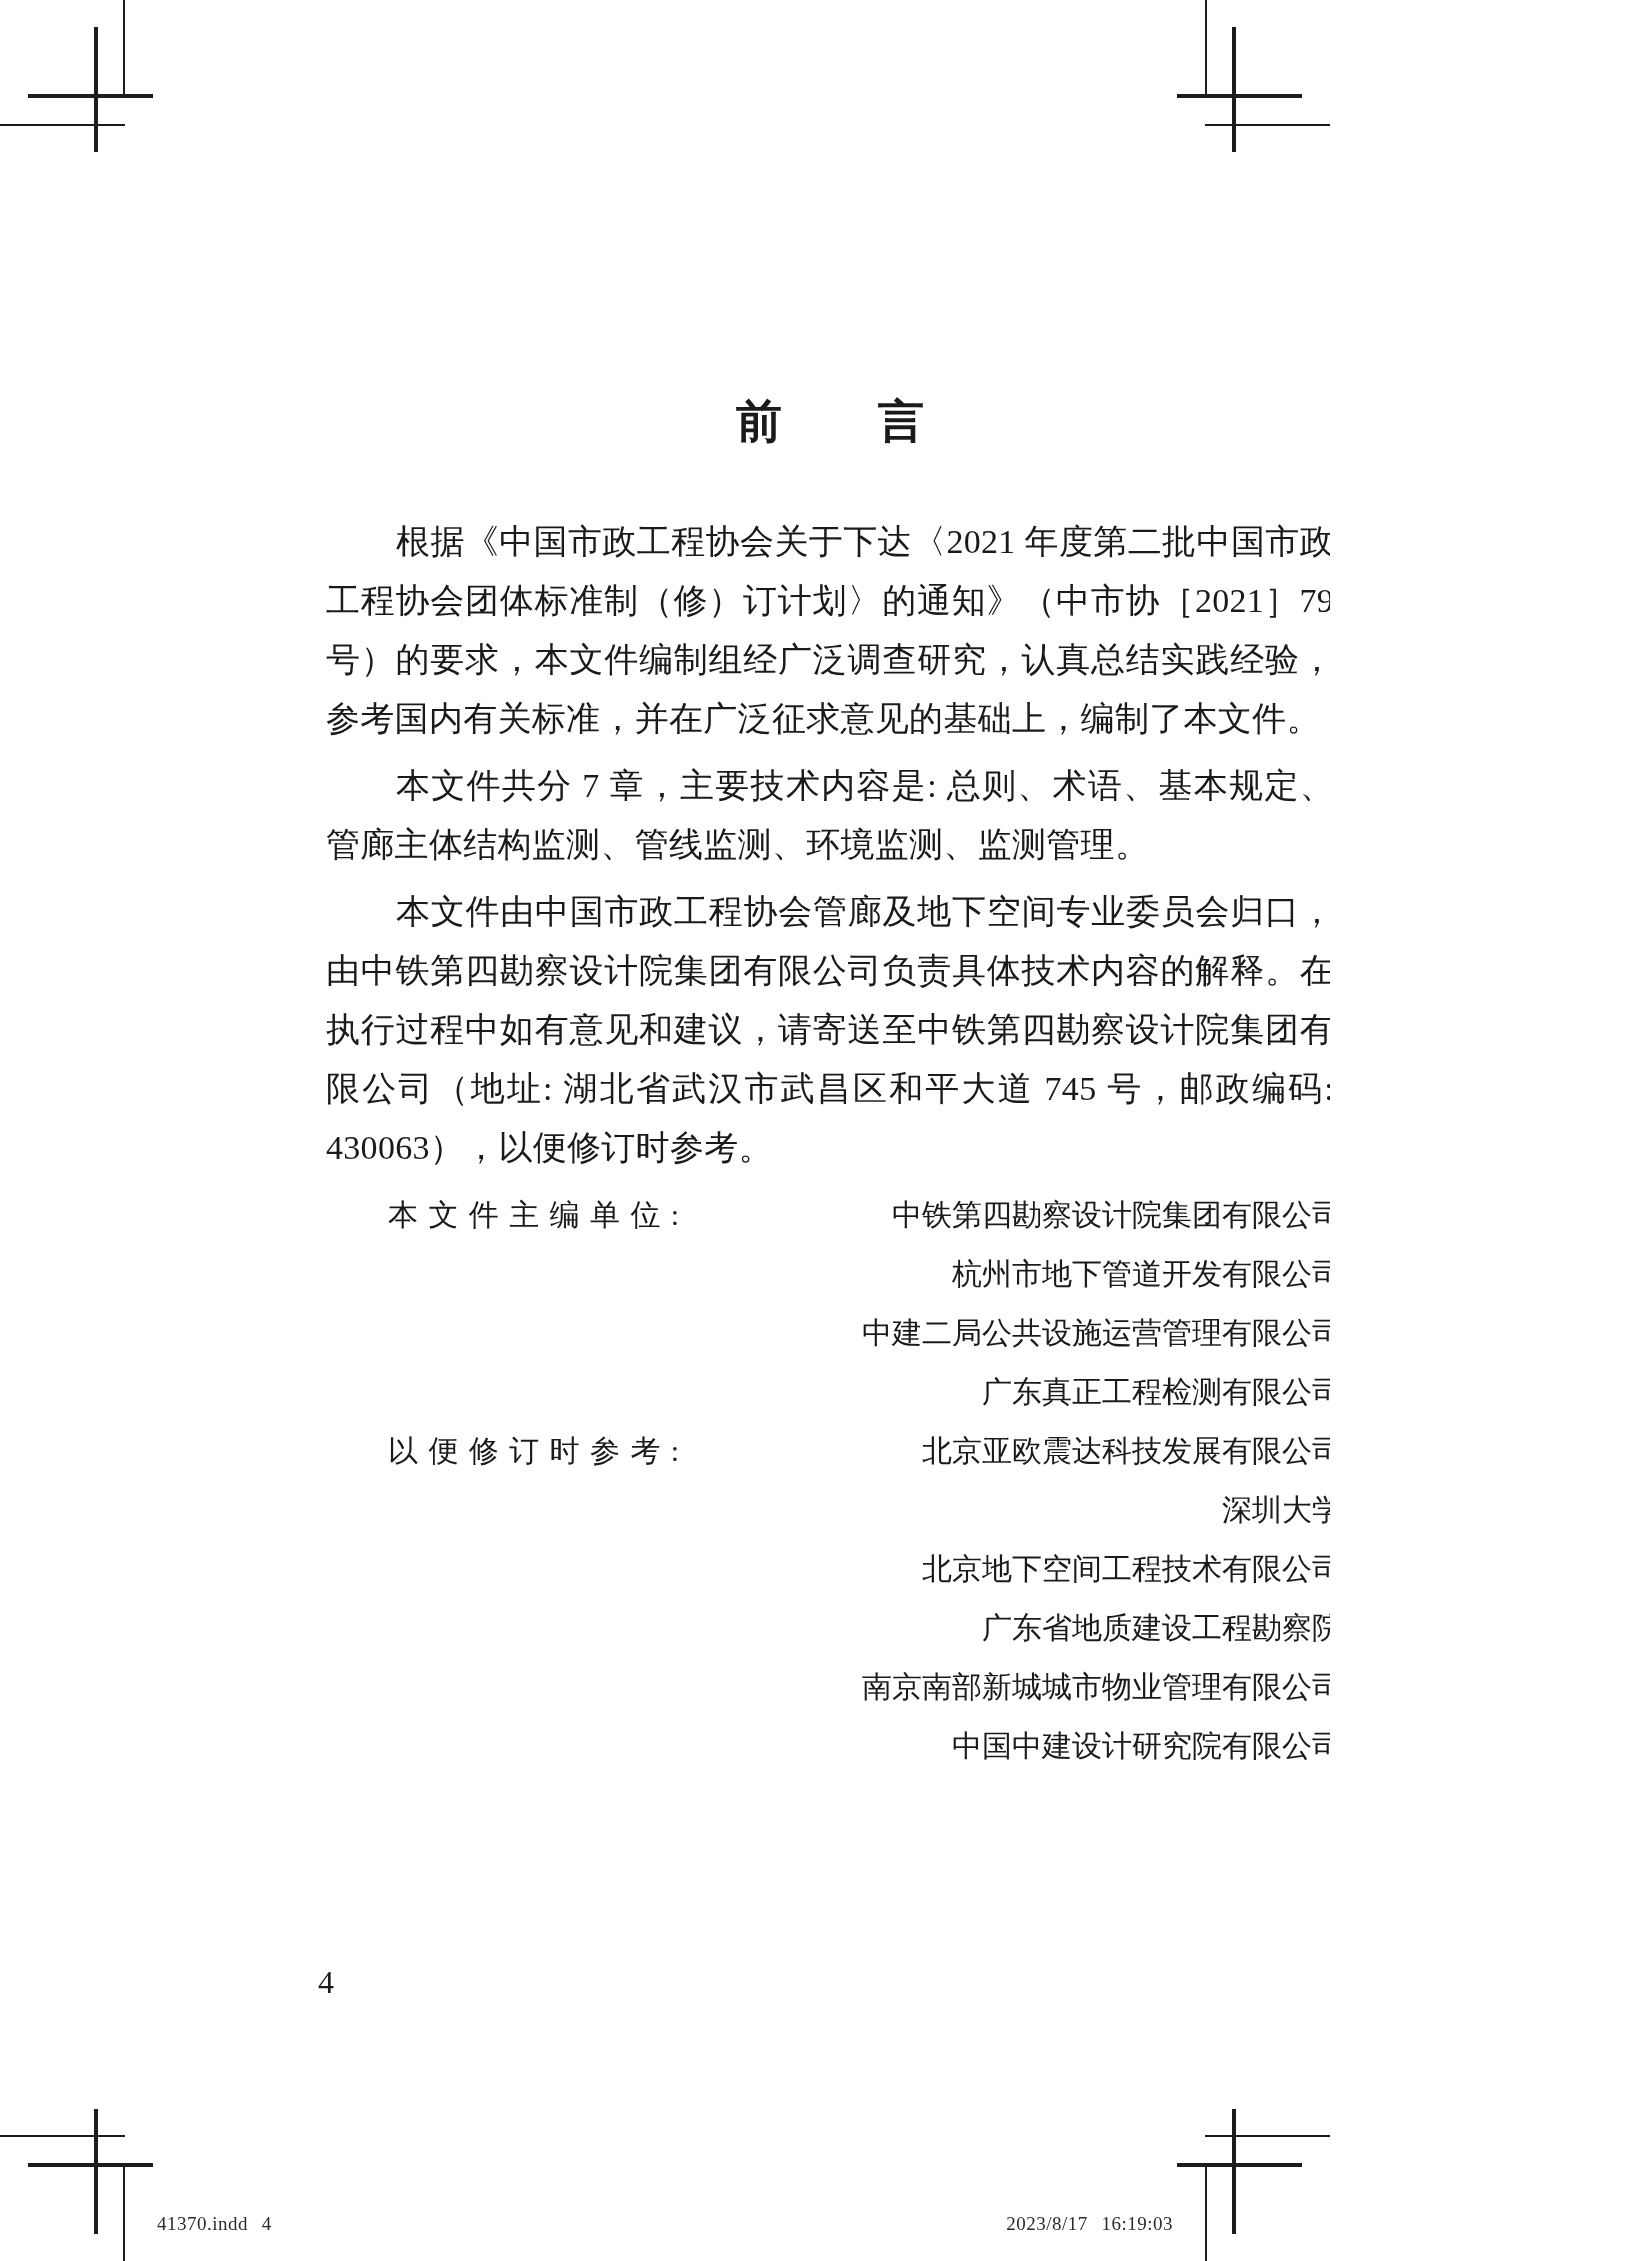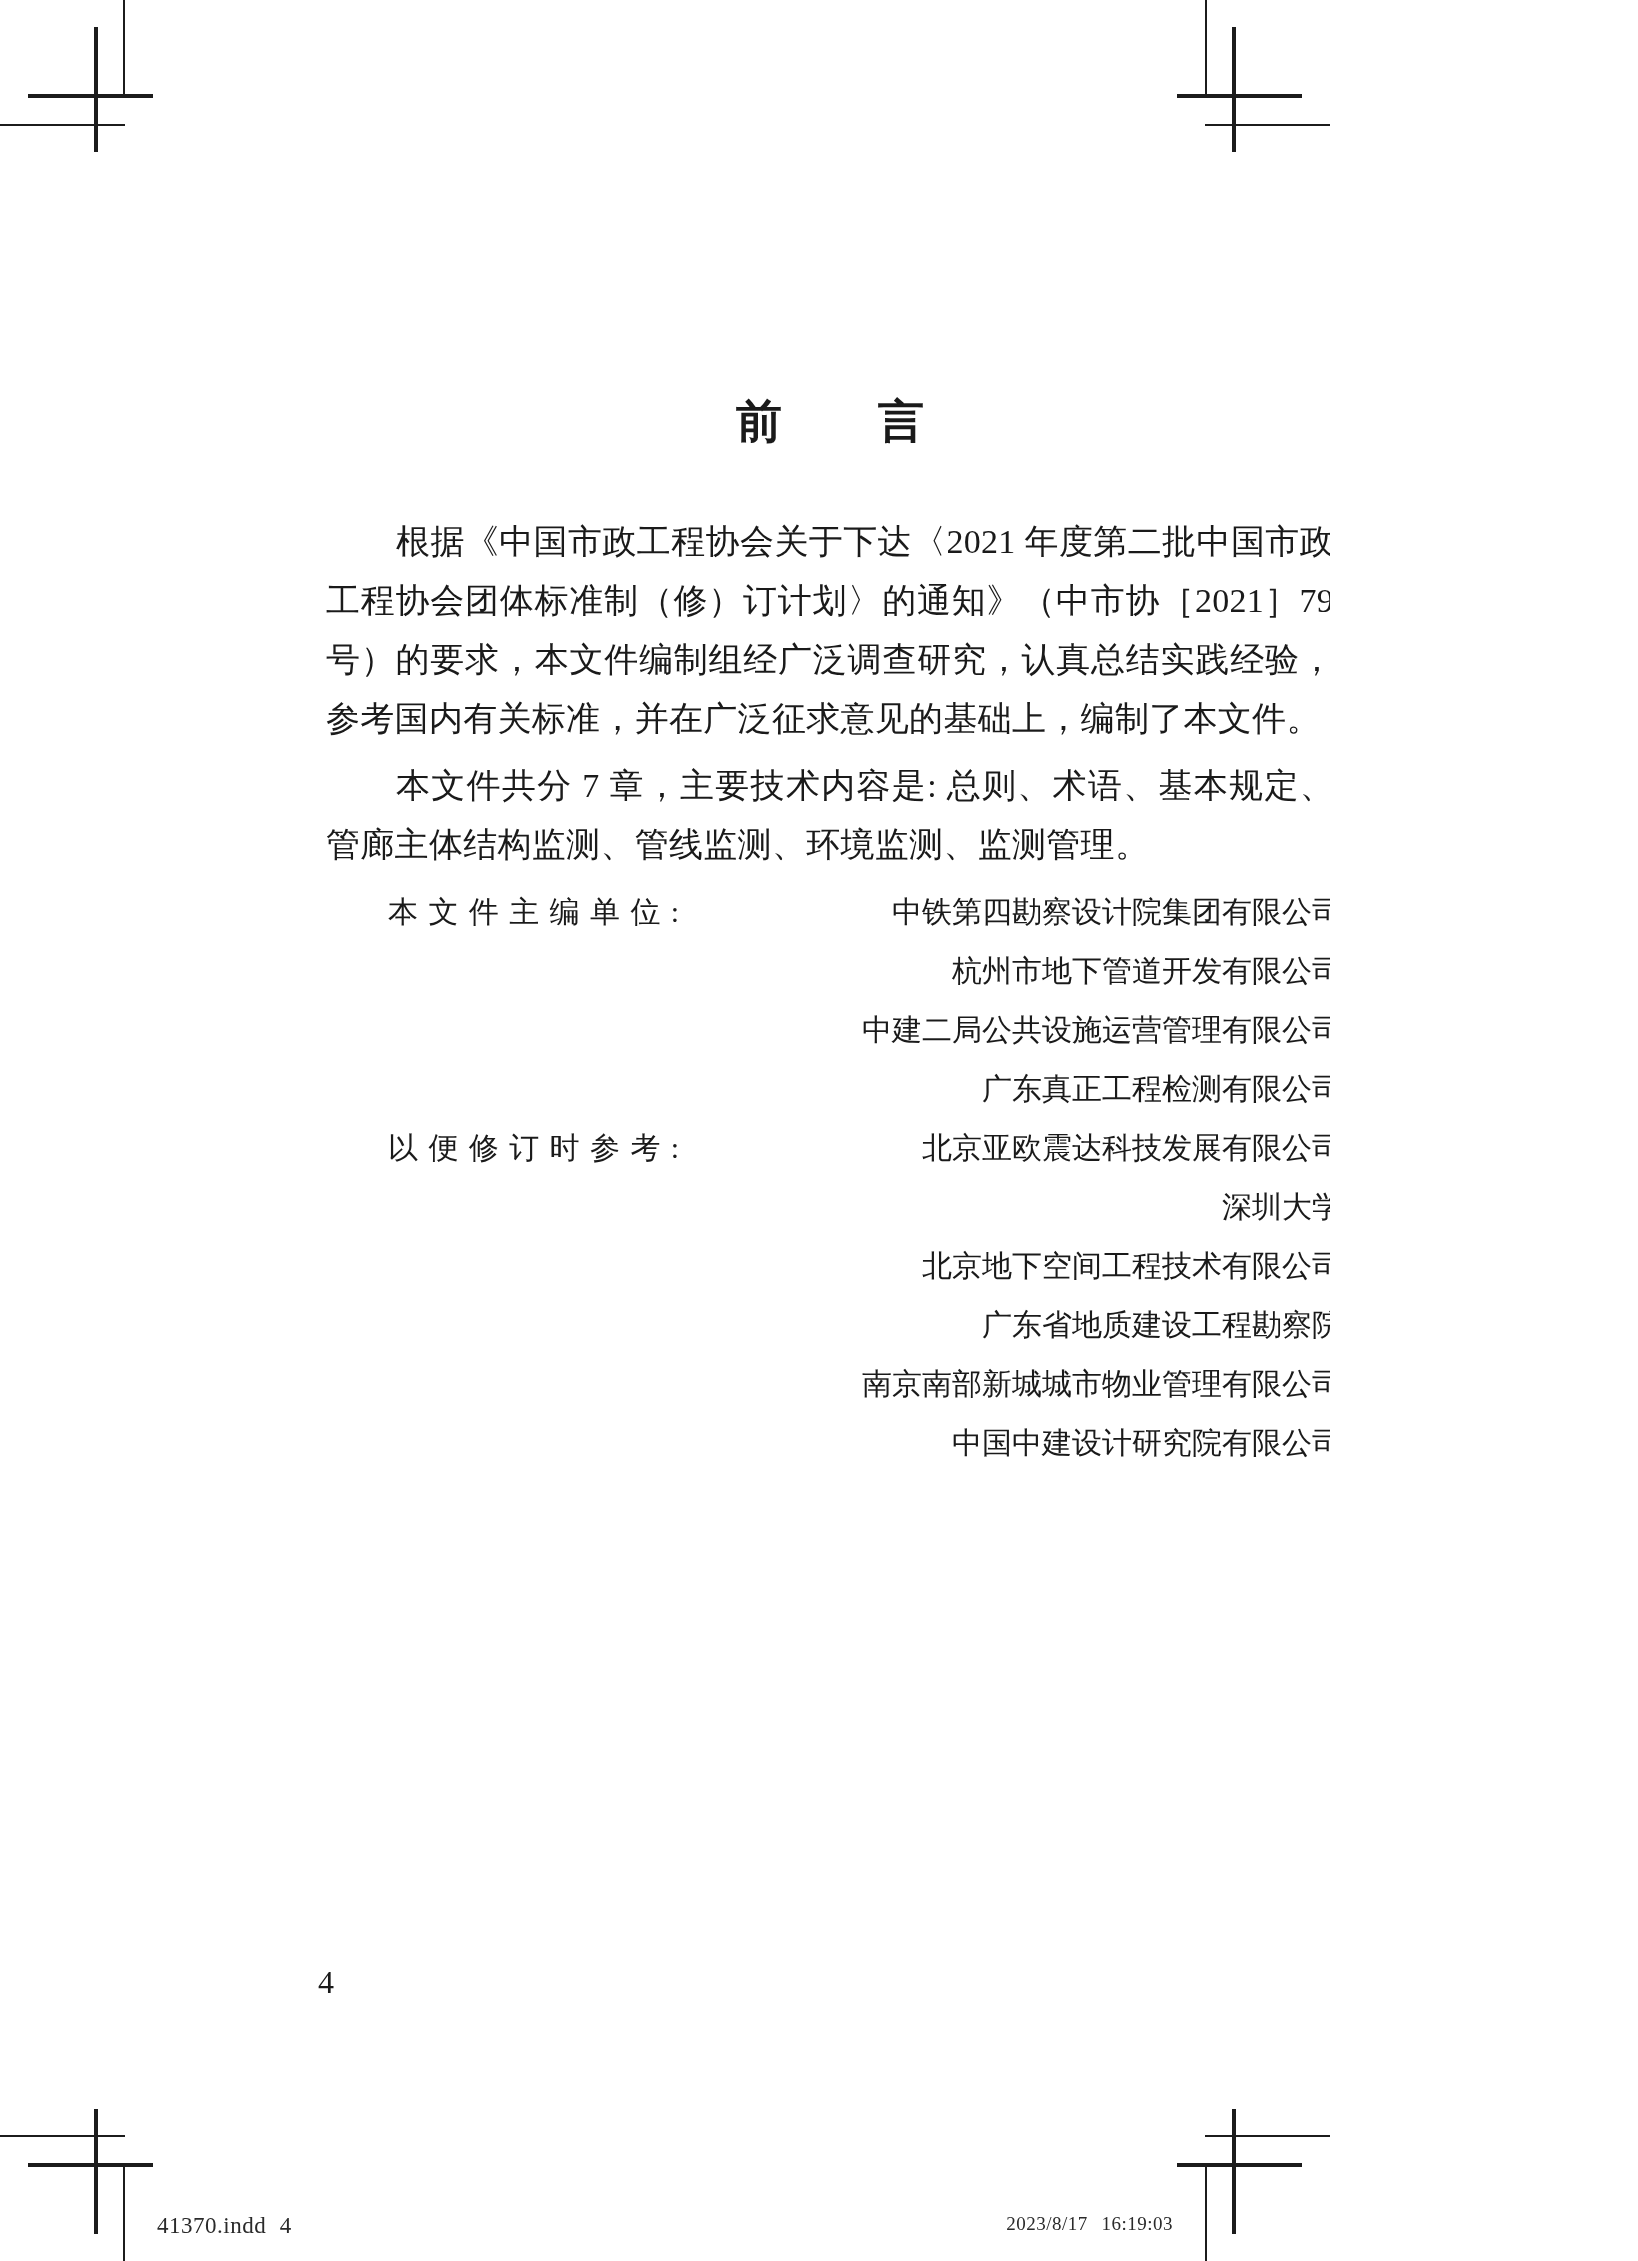--- a/index.html
+++ b/index.html
@@ -135,21 +135,21 @@
     top: 1966px;
     font-size: 32px;
     line-height: 1;
   }
 
   
   .footer-left {
     position: absolute;
     left: 157px;
     top: 2213px;
-    font-size: 23px;
+    font-size: 19px;
     color: #2a2a2a;
     letter-spacing: 0.5px;
   }
   .footer-right {
     position: absolute;
     right: 157px;
     top: 2213px;
     font-size: 19px;
     color: #2a2a2a;
     letter-spacing: 0.5px;
@@ -185,20 +185,21 @@
     <span class="cm-inner-v"></span>
     <span class="cm-inner-h"></span>
   </div>
 
   <div class="content">
 
     <h1 class="doc-title">前　言</h1>
 
     <p class="para">根据《中国市政工程协会关于下达〈2021 年度第二批中国市政工程协会团体标准制（修）订计划〉的通知》（中市协［2021］79 号）的要求，本文件编制组经广泛调查研究，认真总结实践经验，参考国内有关标准，并在广泛征求意见的基础上，编制了本文件。</p>
     <p class="para">本文件共分 7 章，主要技术内容是: 总则、术语、基本规定、管廊主体结构监测、管线监测、环境监测、监测管理。</p>
+    <p class="para">本文件由中国市政工程协会管廊及地下空间专业委员会归口，由中铁第四勘察设计院集团有限公司负责具体技术内容的解释。在执行过程中如有意见和建议，请寄送至中铁第四勘察设计院集团有限公司（地址: 湖北省武汉市武昌区和平大道 745 号，邮政编码: 430063），以便修订时参考。</p>
 
     <div class="unit-block">
       <div class="unit-row">
         <div class="unit-label">
           <span class="lbl-text">本文件主编单位</span><span class="lbl-colon">:</span>
         </div>
         <div class="unit-name">中铁第四勘察设计院集团有限公司</div>
       </div>
       <div class="unit-row continuation">
         <div class="unit-label">

